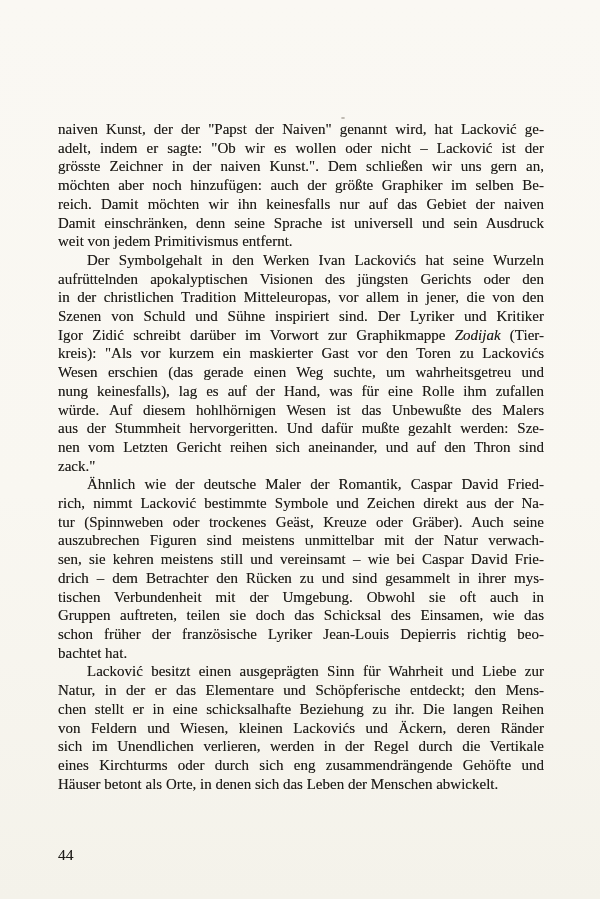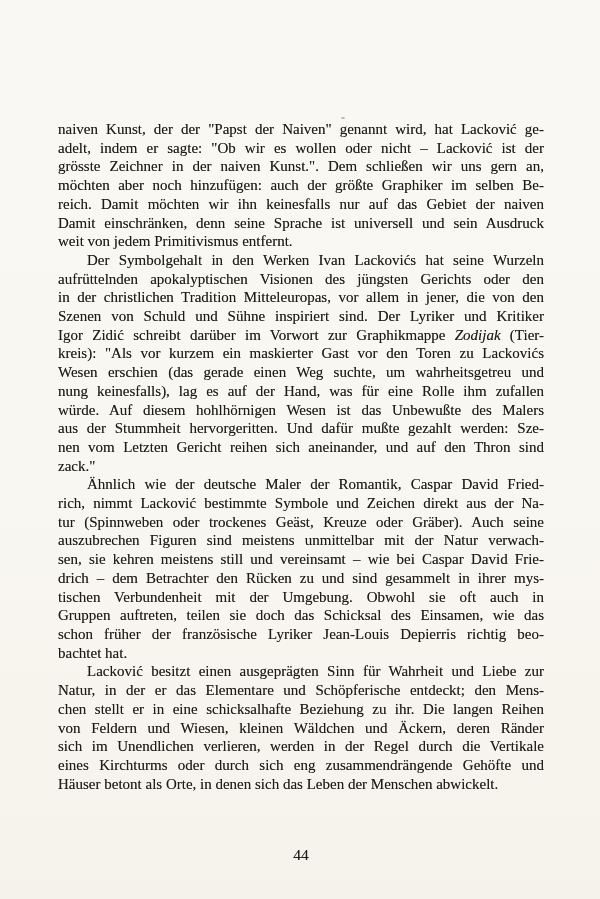--- a/index.html
+++ b/index.html
@@ -39,21 +39,20 @@
     text-align-last: left;
   }
   .para.indent .line.first {
     text-indent: 29px;
   }
   .pagenum {
     position: absolute;
     left: 58px;
     width: 486px;
     top: 846px;
-    text-align: center;
     font-size: 15.5px;
     color: #1e1c19;
     text-shadow: 0 0 0.4px rgba(40, 36, 30, 0.55);
   }
   .speck {
     position: absolute;
     left: 341px;
     top: 117px;
     width: 4px;
     height: 2px;
@@ -99,20 +98,20 @@
         <div class="line">drich – dem Betrachter den Rücken zu und sind gesammelt in ihrer mys-</div>
         <div class="line">tischen Verbundenheit mit der Umgebung. Obwohl sie oft auch in</div>
         <div class="line">Gruppen auftreten, teilen sie doch das Schicksal des Einsamen, wie das</div>
         <div class="line">schon früher der französische Lyriker Jean-Louis Depierris richtig beo-</div>
         <div class="line last">bachtet hat.</div>
       </div>
       <div class="para indent">
         <div class="line first">Lacković besitzt einen ausgeprägten Sinn für Wahrheit und Liebe zur</div>
         <div class="line">Natur, in der er das Elementare und Schöpferische entdeckt; den Mens-</div>
         <div class="line">chen stellt er in eine schicksalhafte Beziehung zu ihr. Die langen Reihen</div>
-        <div class="line">von Feldern und Wiesen, kleinen Wäldchen und Äckern, deren Ränder</div>
+        <div class="line">von Feldern und Wiesen, kleinen Lackovićs und Äckern, deren Ränder</div>
         <div class="line">sich im Unendlichen verlieren, werden in der Regel durch die Vertikale</div>
         <div class="line">eines Kirchturms oder durch sich eng zusammendrängende Gehöfte und</div>
         <div class="line last">Häuser betont als Orte, in denen sich das Leben der Menschen abwickelt.</div>
       </div>
     </div>
   <div class="pagenum">44</div>
 </div>
 
 </body></html>

